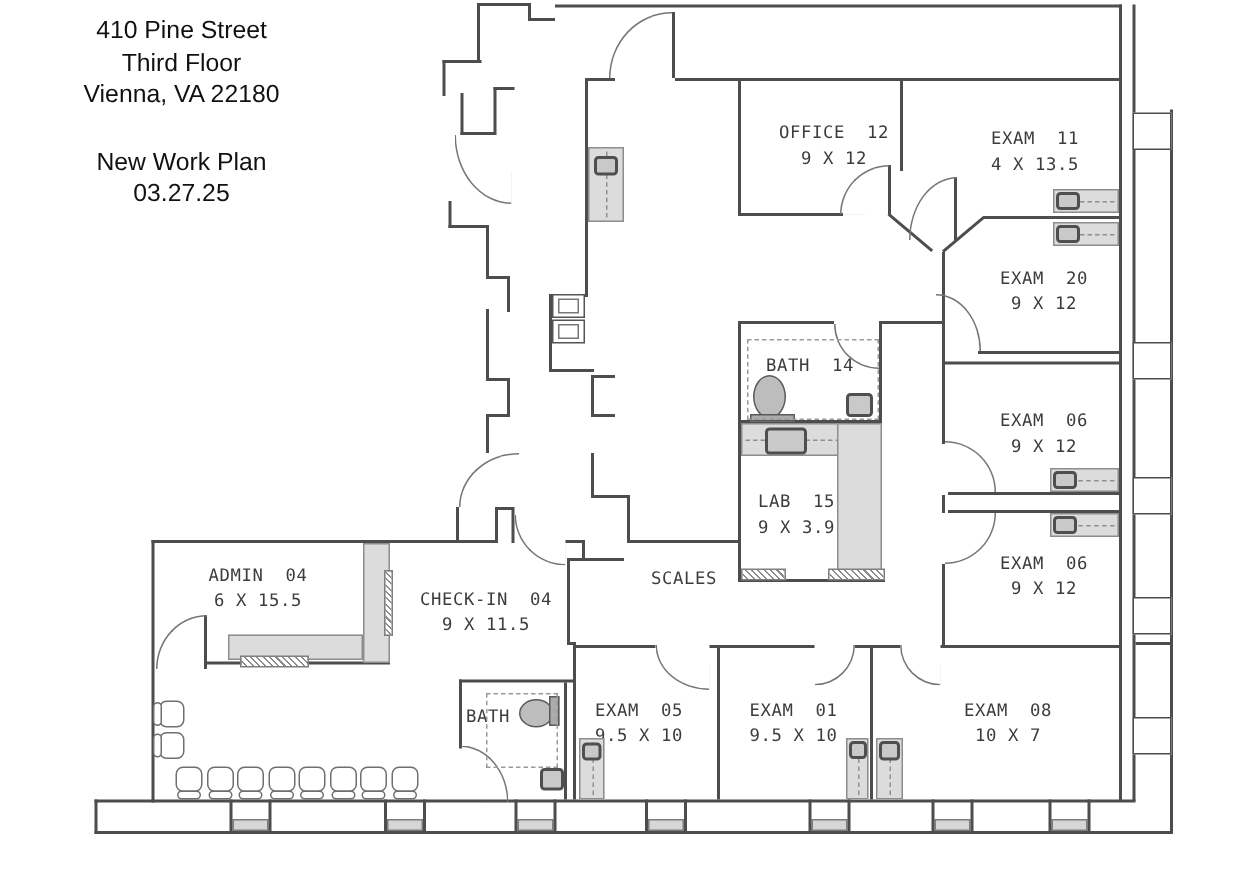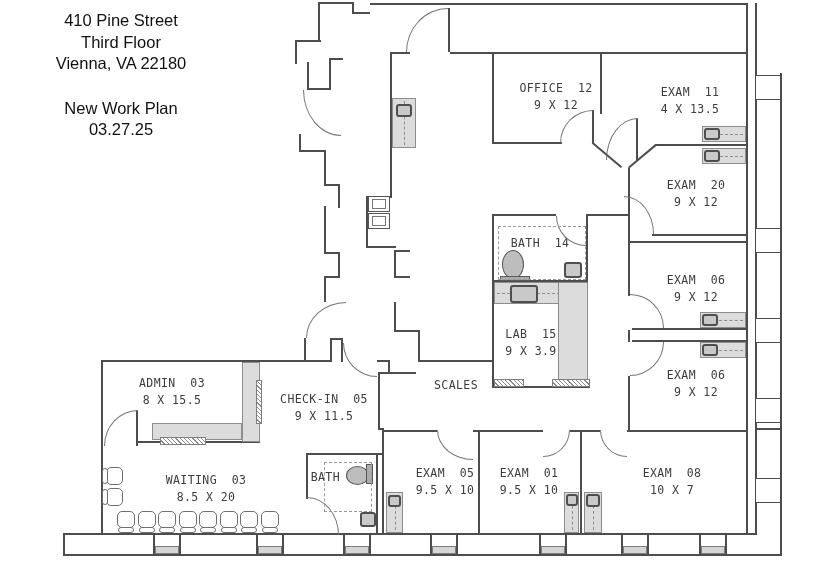--- a/index.html
+++ b/index.html
@@ -48,25 +48,24 @@
     <div>03.27.25</div>
   </div>
 
   <div class="rl" style="left:556px;top:80px"><span>OFFICE  12</span><span>9 X 12</span></div>
   <div class="rl" style="left:690px;top:84px"><span>EXAM  11</span><span>4 X 13.5</span></div>
   <div class="rl" style="left:696px;top:177px"><span>EXAM  20</span><span>9 X 12</span></div>
   <div class="rl" style="left:540px;top:235px"><span>BATH  14</span></div>
   <div class="rl" style="left:696px;top:272px"><span>EXAM  06</span><span>9 X 12</span></div>
   <div class="rl" style="left:531px;top:326px"><span>LAB  15</span><span>9 X 3.9</span></div>
   <div class="rl" style="left:696px;top:367px"><span>EXAM  06</span><span>9 X 12</span></div>
-  <div class="rl" style="left:172px;top:375px"><span>ADMIN  03</span><span>8 X 15.5</span></div>
-  <div class="rl" style="left:324px;top:391px"><span>CHECK-IN  05</span><span>9 X 11.5</span></div>
-  <div class="rl" style="left:206px;top:472px"><span>WAITING  03</span><span>8.5 X 20</span></div>
+  <div class="rl" style="left:172px;top:375px"><span>ADMIN  04</span><span>6 X 15.5</span></div>
+  <div class="rl" style="left:324px;top:391px"><span>CHECK-IN  04</span><span>9 X 11.5</span></div>
   <div class="rl" style="left:340px;top:469px"><span>BATH  04</span></div>
-  <div class="rl" style="left:445px;top:465px"><span>EXAM  05</span><span>9.5 X 10</span></div>
+  <div class="rl" style="left:426px;top:465px"><span>EXAM  05</span><span>9.5 X 10</span></div>
   <div class="rl" style="left:529px;top:465px"><span>EXAM  01</span><span>9.5 X 10</span></div>
   <div class="rl" style="left:672px;top:465px"><span>EXAM  08</span><span>10 X 7</span></div>
   <div class="rl" style="left:456px;top:377px"><span>SCALES</span></div>
 
 <div class="w" style="left: 370px; top: 3px; width: 378px; height: 2px;"></div>
     <div class="w" style="left: 746px; top: 3px; width: 2px; height: 531px;"></div>
     <div class="w" style="left: 755px; top: 3px; width: 2px; height: 531px;"></div>
     <div class="w" style="left: 780px; top: 73px; width: 2px; height: 483px;"></div>
     <div class="w" style="left: 63px; top: 533px; width: 694px; height: 2px;"></div>
     <div class="w" style="left: 63px; top: 554px; width: 719px; height: 2px;"></div>

